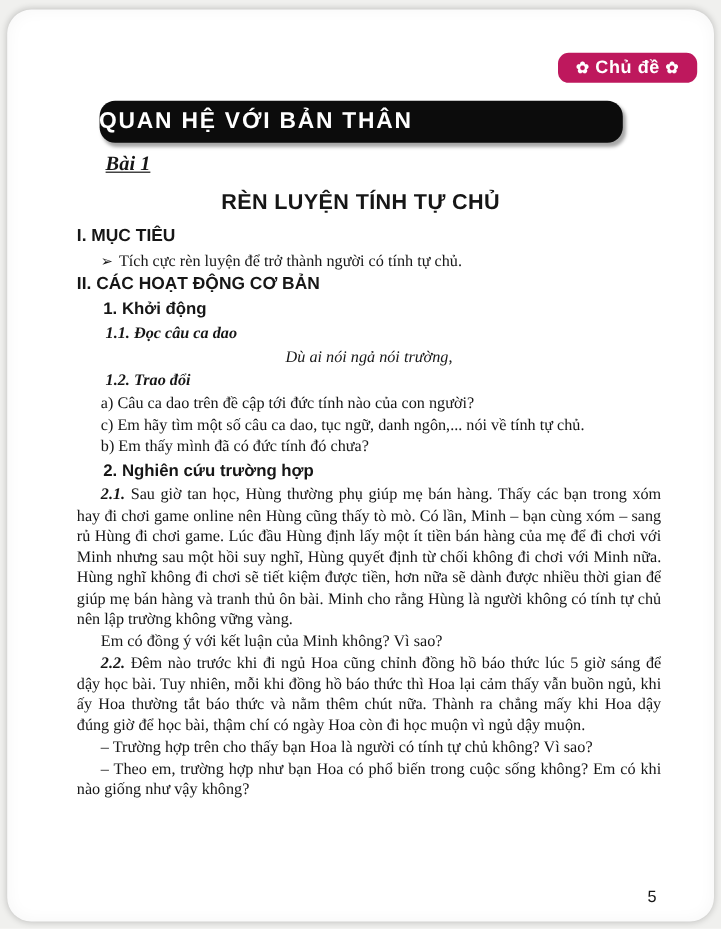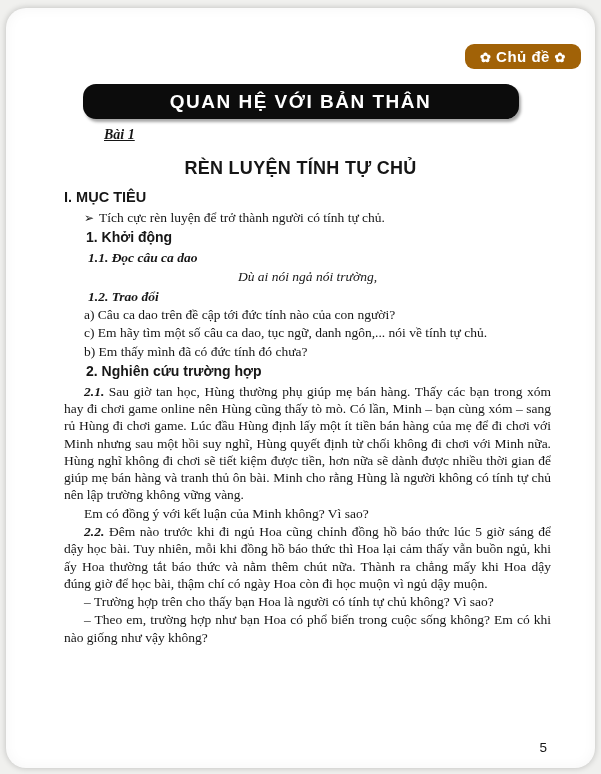--- a/index.html
+++ b/index.html
@@ -15,42 +15,42 @@
     position: absolute; left: 6px; top: 8px;
     width: 589px; height: 760px;
     background: #ffffff;
     border-radius: 20px;
     box-shadow: 0 0 6px rgba(0,0,0,.22), inset 0 0 14px rgba(0,0,0,.04);
     padding: 26px 44px 0 58px;
     box-sizing: border-box;
   }
   .badge {
     position: absolute; top: 36px; right: 14px;
-    background: #a16207; color: #fff;
+    background: #be185d; color: #fff;
     border-radius: 9px;
     padding: 4px 15px;
     font-family: "Liberation Sans", sans-serif;
     font-weight: bold; font-size: 15px; letter-spacing: .5px;
     white-space: nowrap;
   }
   .badge .flower { font-size: 13px; }
   .banner {
     position: absolute; top: 76px; left: 50%; transform: translateX(-50%);
     width: 436px; height: 35px;
     background: #0c0c0c; color: #fff;
     border-radius: 13px;
-    text-align: center; line-height: 35px;
+    text-align: left; line-height: 35px;
     font-family: "Liberation Sans", sans-serif;
     font-weight: bold; font-size: 19px; letter-spacing: 1.5px;
     box-shadow: 2px 3px 3px rgba(0,0,0,.35);
     white-space: nowrap;
   }
   .lesson {
-    position: absolute; top: 119px; left: 98px;
-    font-size: 14px; font-weight: bold; font-style: italic;
+    position: absolute; top: 119px; left: 82px;
+    font-size: 17px; font-weight: bold; font-style: italic;
     text-decoration: underline;
   }
   .title {
     position: absolute; top: 150px; left: 0; width: 100%;
     text-align: center;
     font-family: "Liberation Sans", sans-serif;
     font-weight: bold; font-size: 18px; letter-spacing: .3px;
   }
   .spacer { height: 152px; }
   .content {
@@ -105,20 +105,21 @@
   <div class="title">RÈN LUYỆN TÍNH TỰ CHỦ</div>
 
   <div class="spacer"></div>
 
   <div class="content">
 
     <h2 class="h-roman">I. MỤC TIÊU</h2>
 
     <p><span class="marker">➢</span><span>Tích cực rèn luyện để trở thành người có tính tự chủ.</span></p>
 
+    <h2 class="h-roman">II. CÁC HOẠT ĐỘNG CƠ BẢN</h2>
 
     <h3 class="h-num">1. Khởi động</h3>
 
     <h4 class="h-sub">1.1. Đọc câu ca dao</h4>
 
     <div class="poem">
       <div>Dù ai nói ngả nói trường,</div>
     </div>
 
     <h4 class="h-sub">1.2. Trao đổi</h4>

